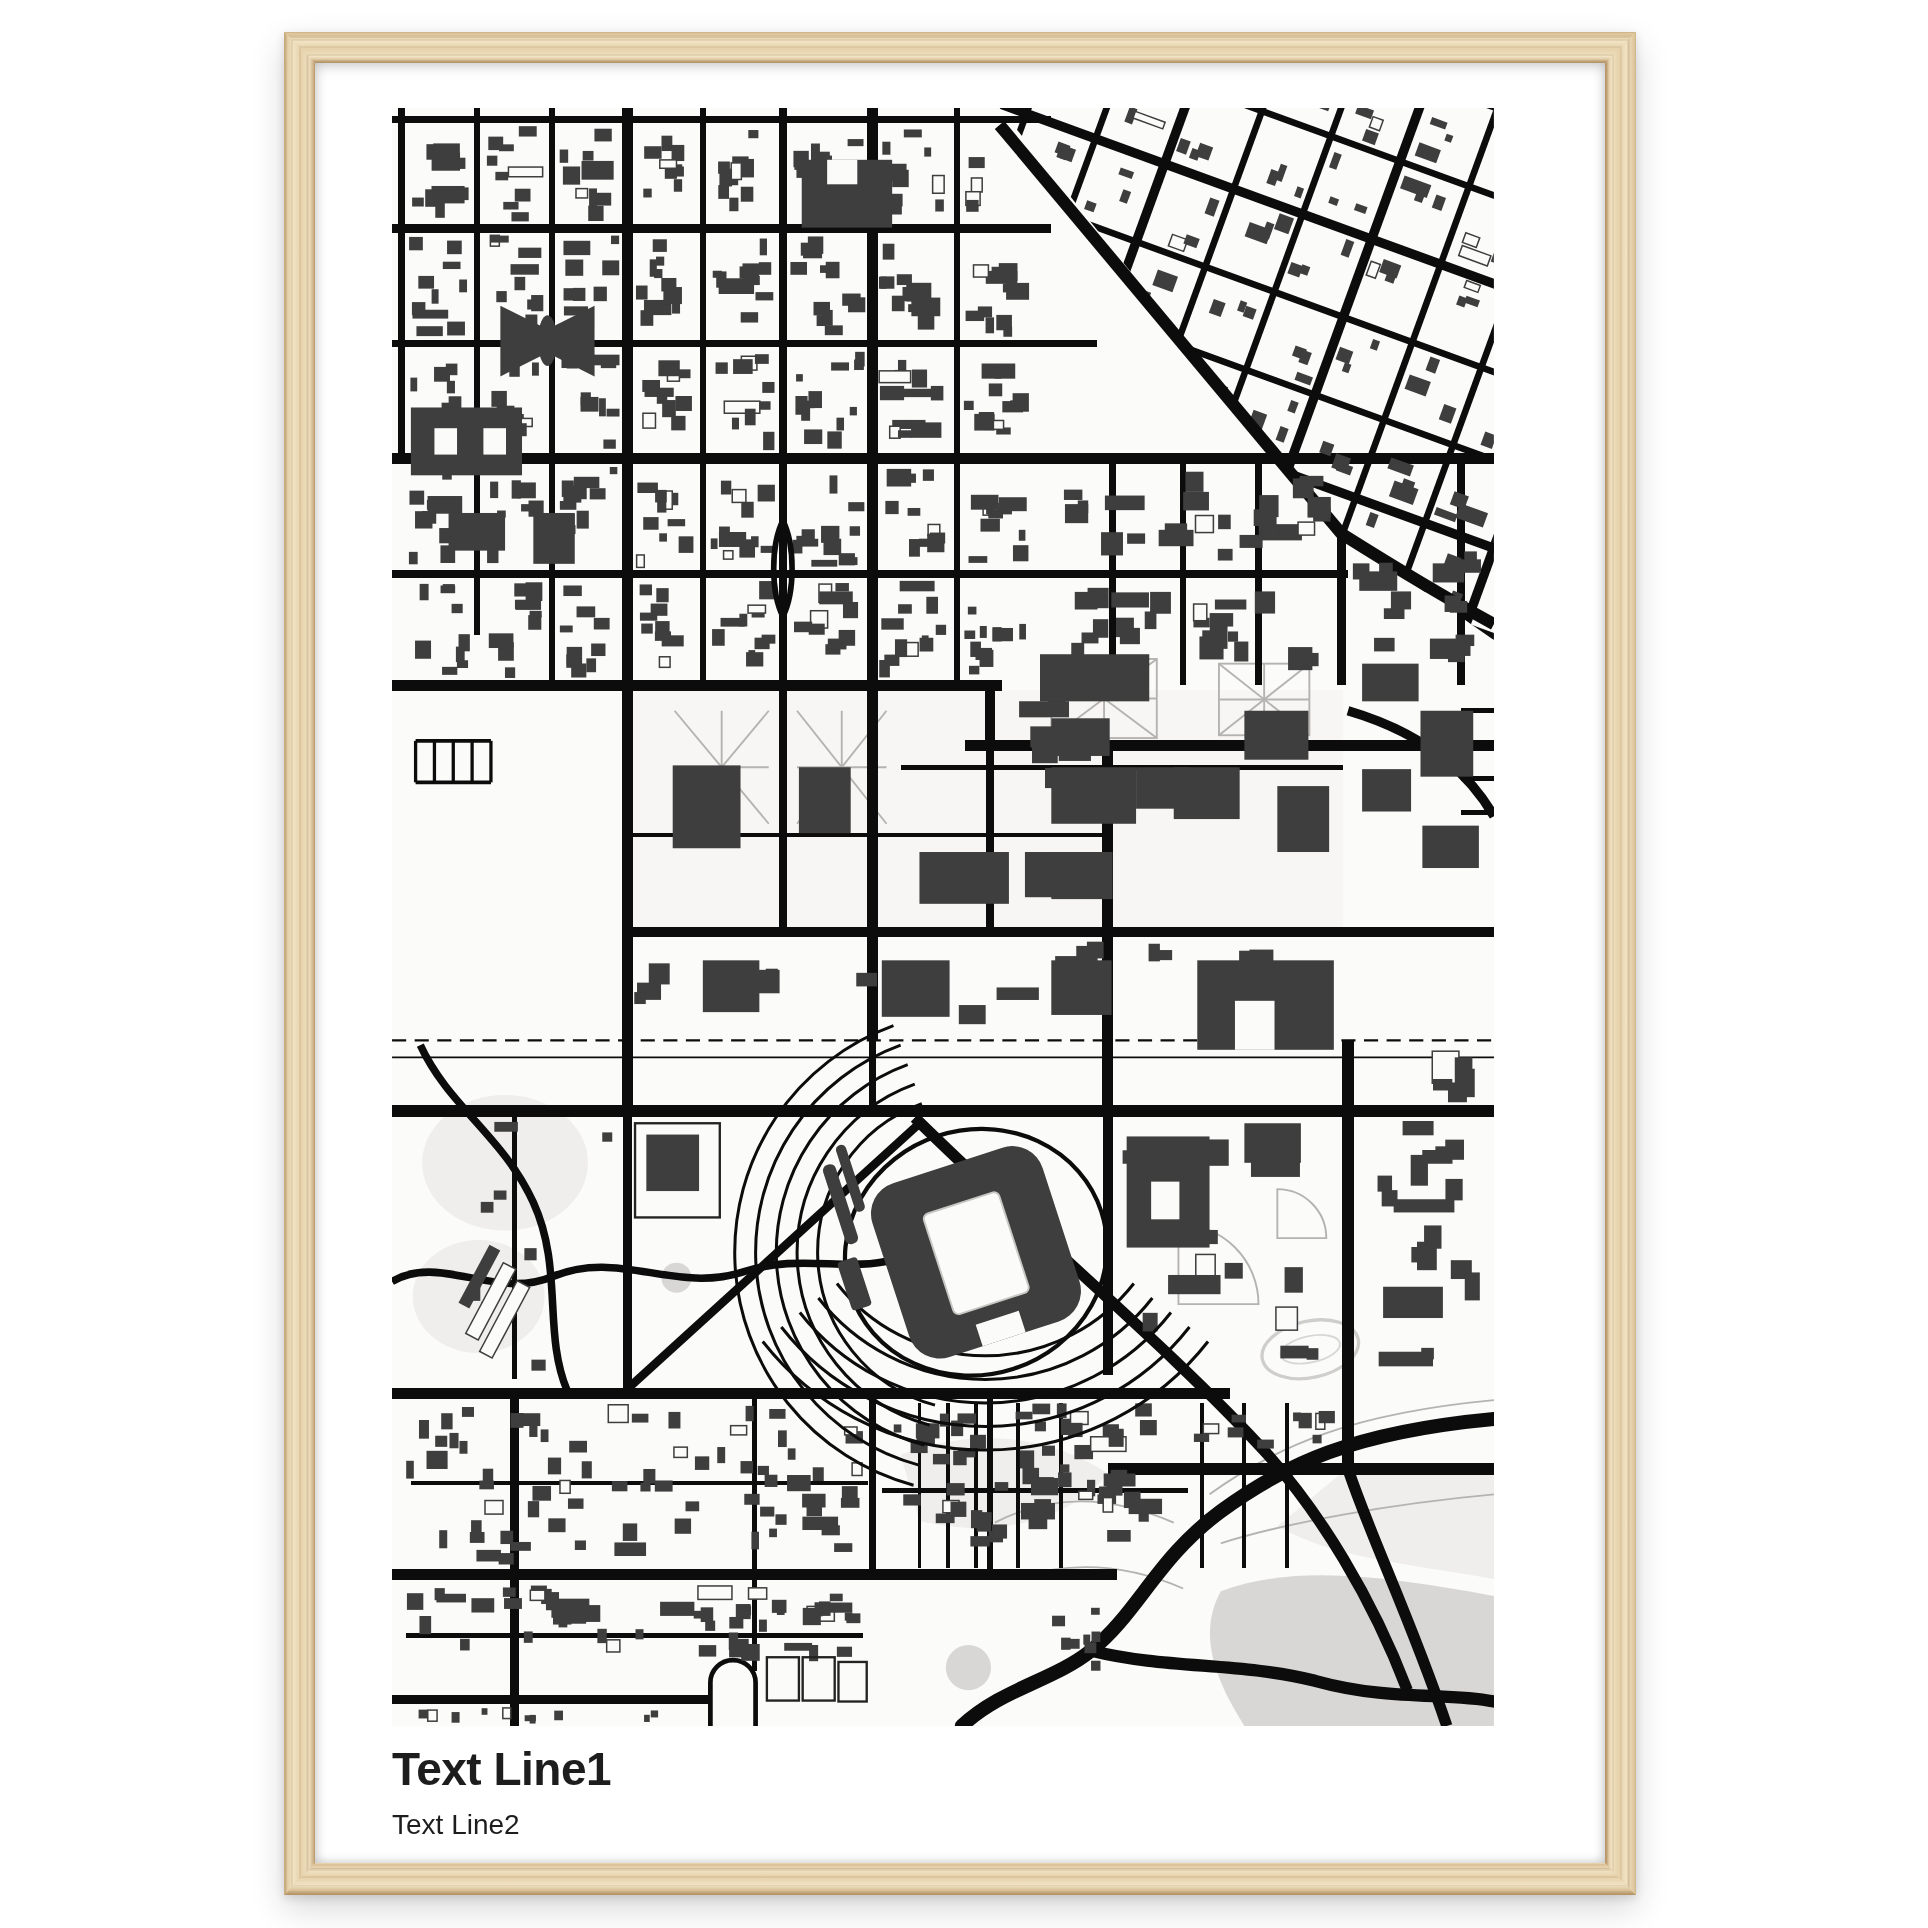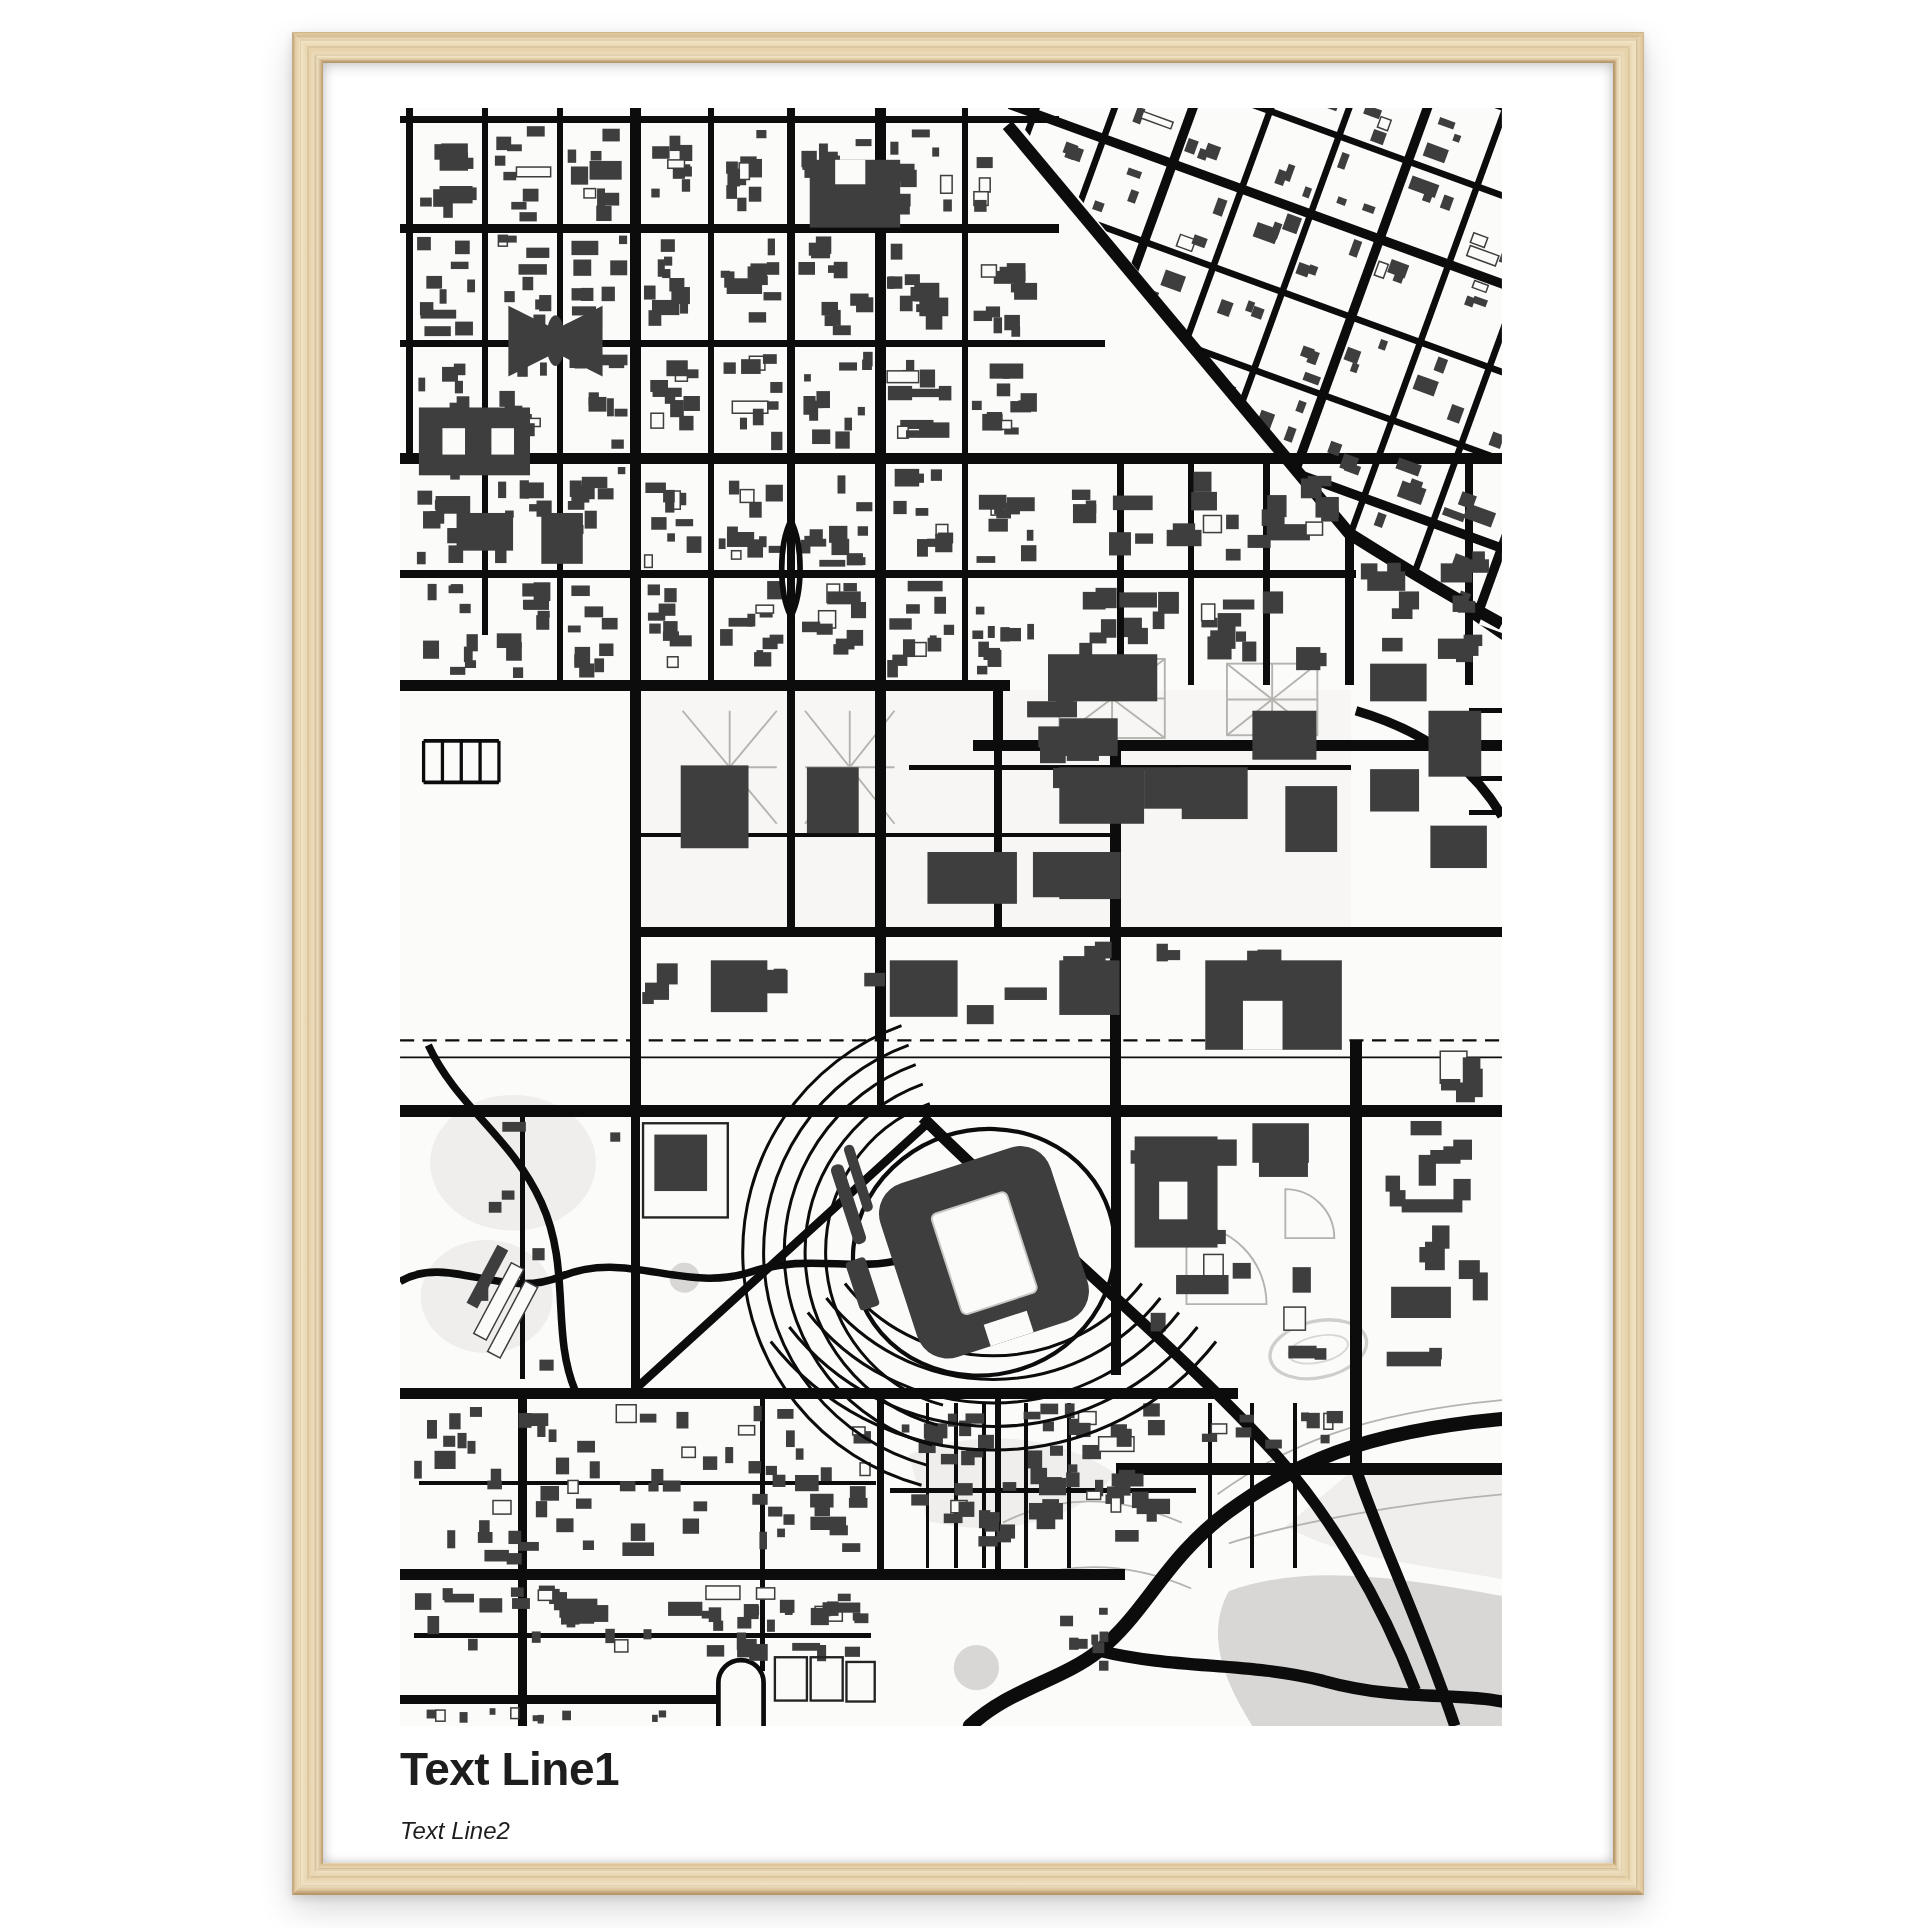--- a/index.html
+++ b/index.html
@@ -1,18 +1,18 @@
 <!DOCTYPE html>
 <html style="--page-bg: #ffffff; --frame-wood-light: #f1e3c4; --frame-wood-base: #e6d1aa; --frame-wood-mid: #d9bf93; --frame-wood-dark: #c2a172; --mat: #ffffff; --map-bg: #fbfbfa; --road: #0c0c0c; --building: #3e3e3e; --water: #d8d7d5; --park: #efeeec; --path-gray: #b5b3af; --rail: #161616; --text: #1d1d1d;font-size:15px"><head>
 <meta charset="utf-8">
 <style>
   html,body{margin:0;padding:0;background:#ffffff;}
   .scene{position:relative;width:1928px;height:1928px;background:var(--page-bg,#fff);overflow:hidden;
          font-family:"Liberation Sans",sans-serif;}
-  .frame{position:absolute;left:292px;top:32px;width:1352px;height:1863px;
+  .frame{position:absolute;left:284px;top:32px;width:1352px;height:1863px;
          box-shadow:0 13px 32px rgba(0,0,0,.16),0 2.8px 8.5px rgba(0,0,0,.12);background:var(--frame-wood-base);}
   .rail{position:absolute;}
   .rail.top{left:0;top:0;width:1352px;height:31px;
     clip-path:polygon(0 0,1352px 0,1321px 31px,31px 31px);
     background:
       repeating-linear-gradient(0deg, rgba(122,88,44,.10) 0 1.9px, rgba(0,0,0,0) 1.9px 7.5px),
       repeating-linear-gradient(0deg, rgba(146,108,62,.14) 0 2.8px, rgba(0,0,0,0) 2.8px 25.4px),
       linear-gradient(180deg, var(--frame-wood-mid), var(--frame-wood-light) 30%, var(--frame-wood-base) 55%, var(--frame-wood-light) 80%, var(--frame-wood-dark));}
   .rail.bottom{left:0;bottom:0;width:1352px;height:31px;
     clip-path:polygon(31px 0,1321px 0,1352px 31px,0 31px);
@@ -31,21 +31,21 @@
     background:
       repeating-linear-gradient(90deg, rgba(122,88,44,.10) 0 1.9px, rgba(0,0,0,0) 1.9px 7.5px),
       repeating-linear-gradient(90deg, rgba(146,108,62,.14) 0 2.8px, rgba(0,0,0,0) 2.8px 22.6px),
       linear-gradient(270deg, var(--frame-wood-mid), var(--frame-wood-light) 30%, var(--frame-wood-base) 55%, var(--frame-wood-light) 80%, var(--frame-wood-dark));}
   .mat{position:absolute;left:31px;top:31px;width:1290px;height:1800px;background:var(--mat,#fff);
        box-shadow:inset 0 5.6px 11.3px rgba(0,0,0,.12),inset 0 -3.8px 8.5px rgba(0,0,0,.07),
                   inset 4.7px 0 9.4px rgba(0,0,0,.06),inset -4.7px 0 9.4px rgba(0,0,0,.06);}
   svg.map{position:absolute;left:77px;top:45px;background:var(--map-bg);}
   .caption{position:absolute;left:77px;top:1682px;color:var(--text);}
   .cap1{font-size:46px;font-weight:700;line-height:1.05;letter-spacing:-0.5px;}
-  .cap2{font-size:24px;font-weight:400;line-height:1.0;margin-top:26px;font-style:italic;}
+  .cap2{font-size:28px;font-weight:400;line-height:1.0;margin-top:18px;}
   
   .rd{stroke:var(--road);fill:none;stroke-linecap:butt;}
   .rdr{stroke:var(--road);fill:none;}
   .pth{stroke:var(--path-gray);fill:none;stroke-width:2;}
   .bld{fill:var(--building);stroke:none;}
   .bo{fill:var(--map-bg);stroke:var(--building);stroke-width:1.6;}
   .wtr{fill:var(--water);stroke:none;}
   .prk{fill:var(--park);stroke:none;}
 </style>
 </head>

